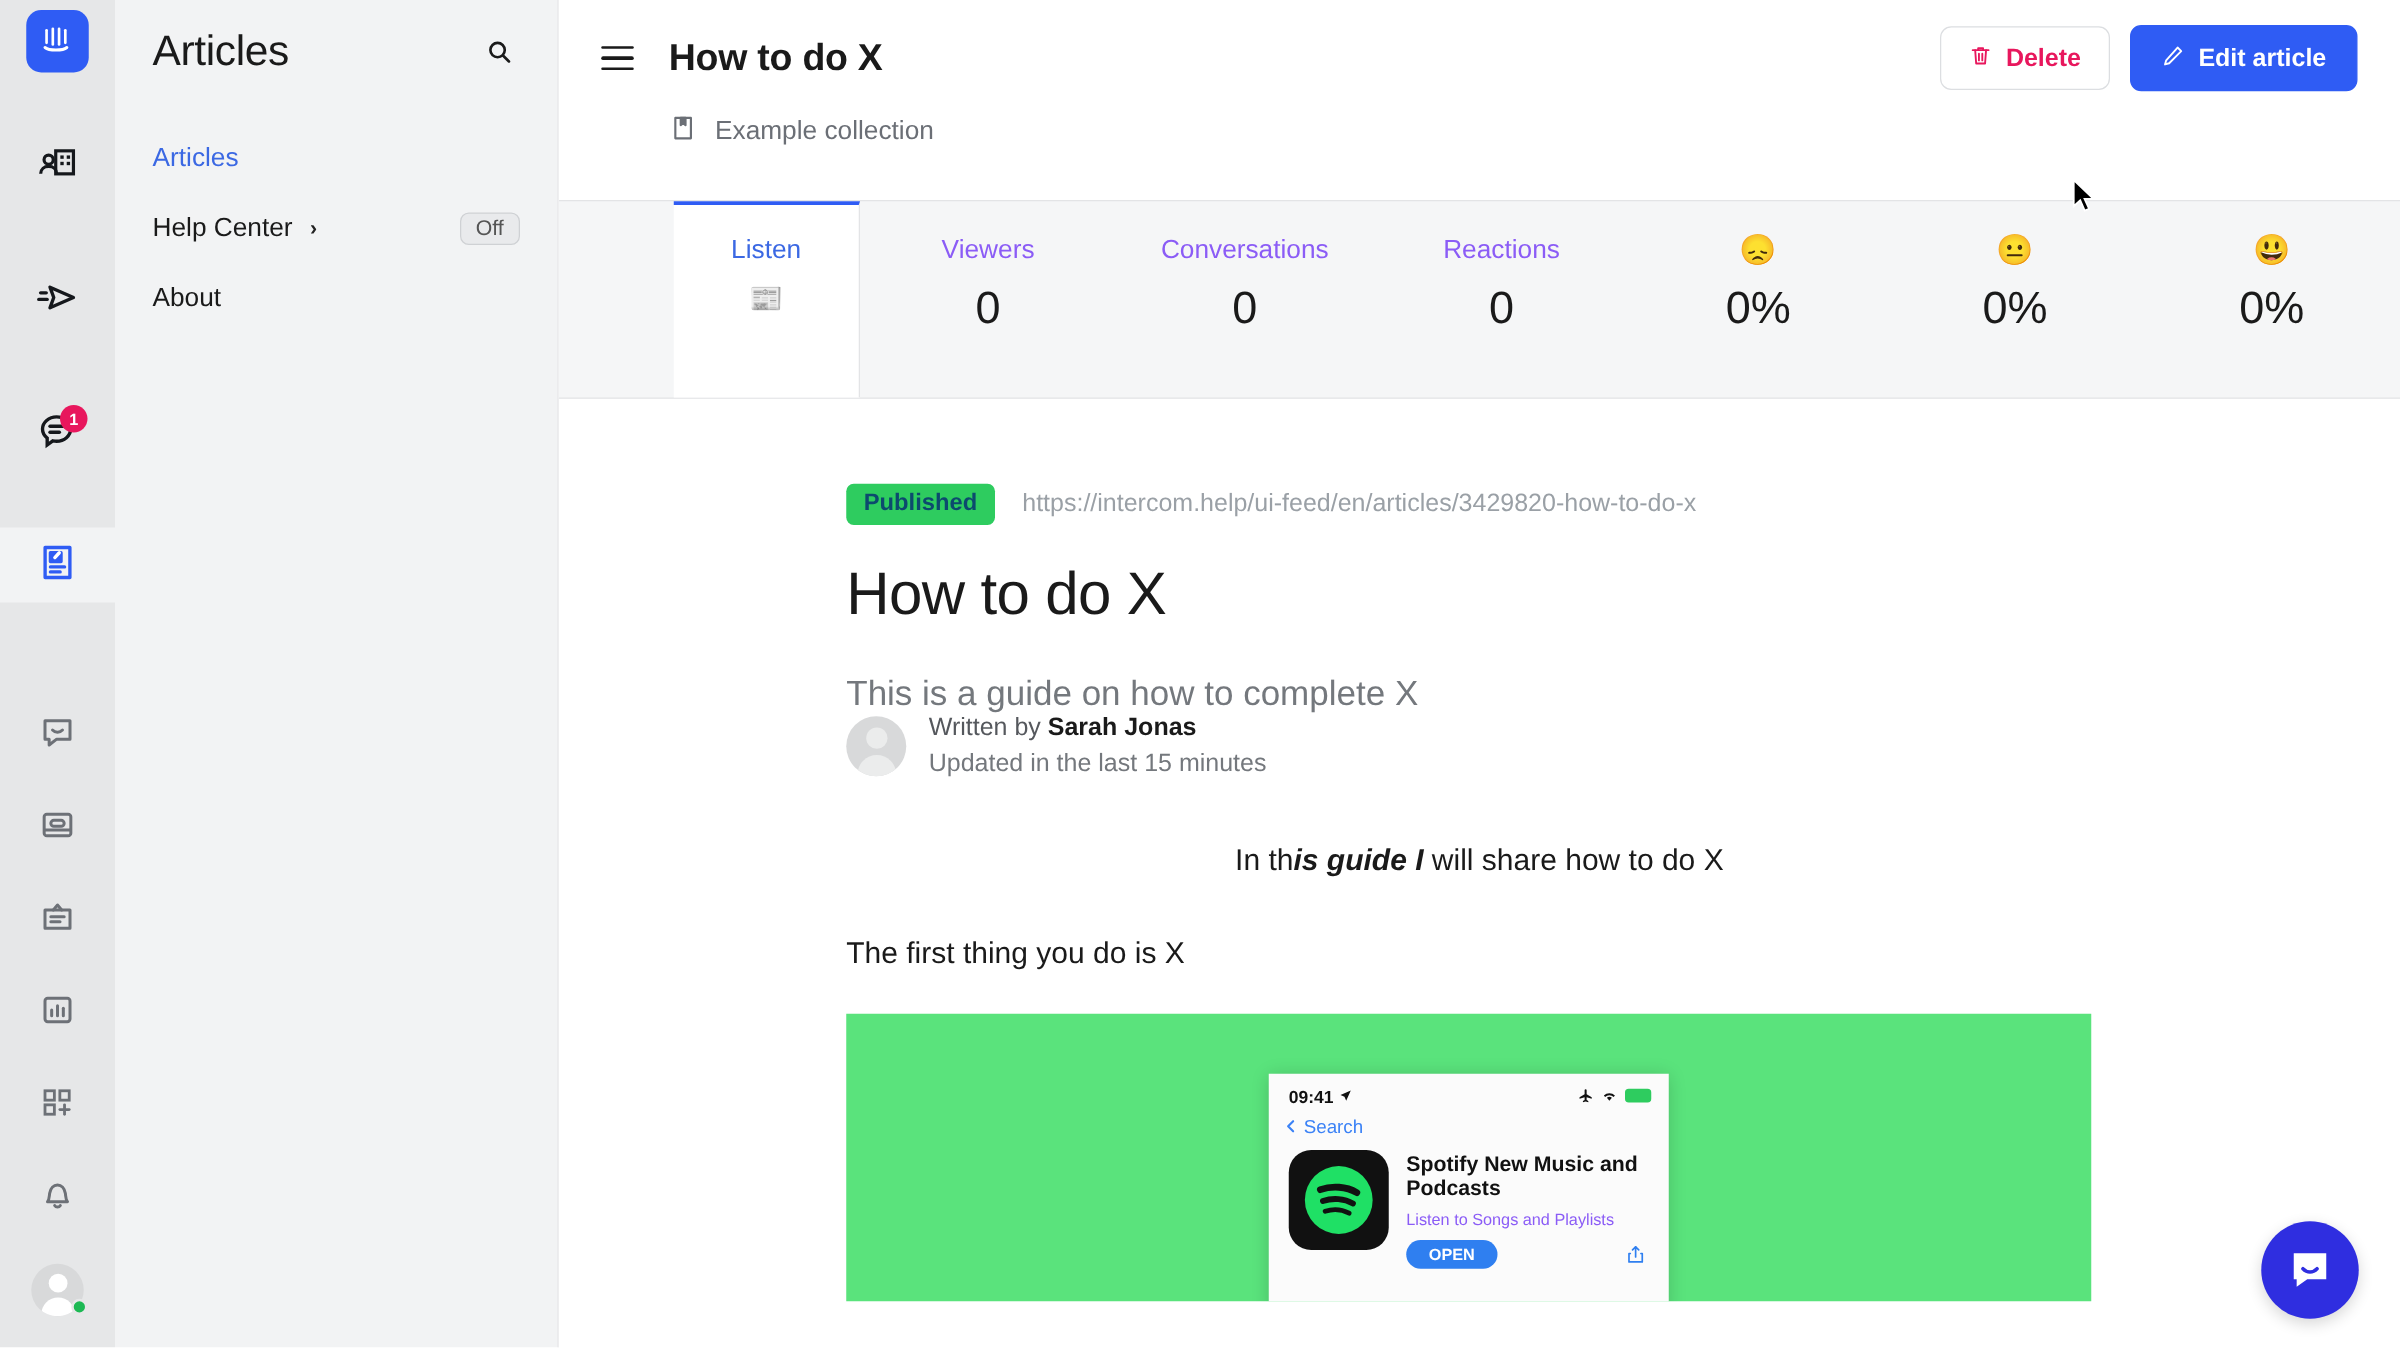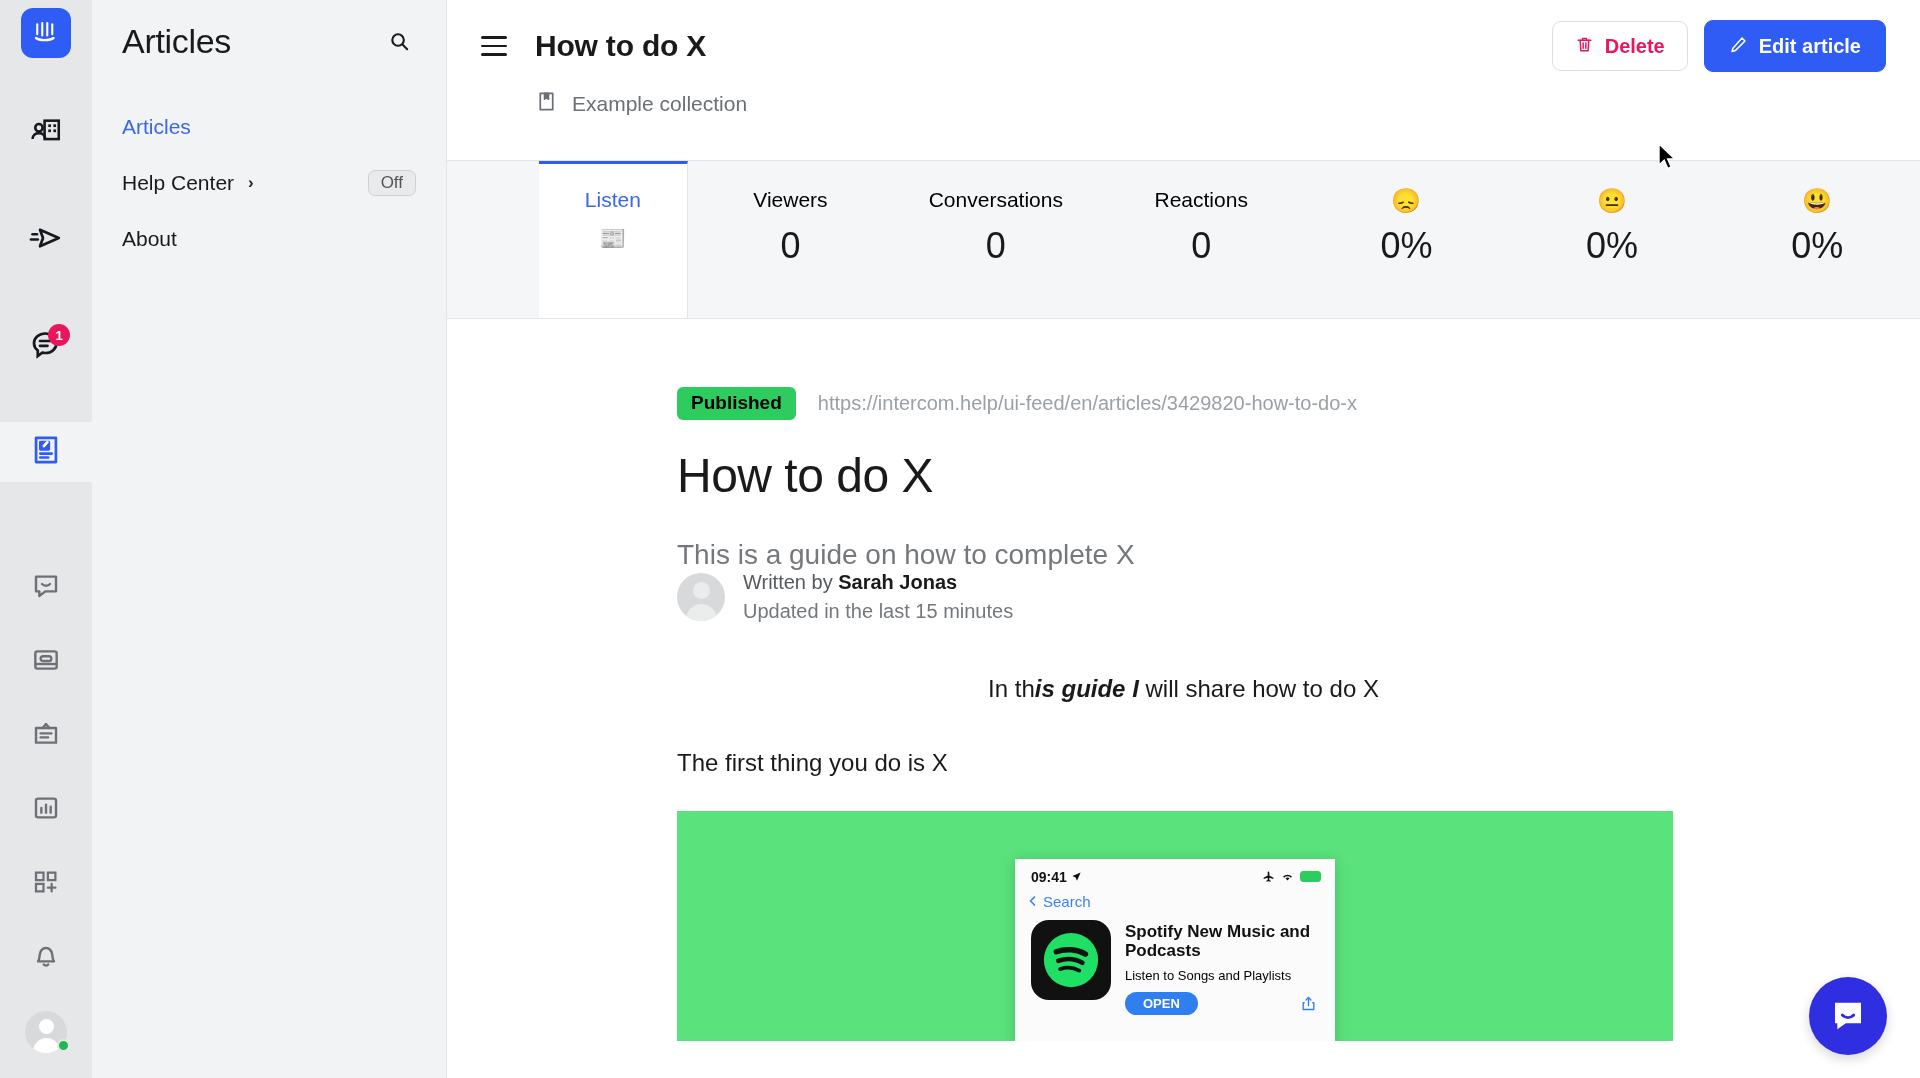--- a/index.html
+++ b/index.html
@@ -97,29 +97,29 @@
     width: 178px; background: #fff; border-top: 3px solid #2f5cf4;
     display: flex; flex-direction: column; align-items: center; padding-top: 24px;
     margin-left: 92px; cursor: pointer; border-right: 1px solid #e3e4e6;
   }
   .tab-article .lbl { font-size: 21px; color: #3b68e3; }
   .tab-article .ico { margin-top: 16px; font-size: 22px; line-height: 1; }
   .stat {
     width: 246px; display: flex; flex-direction: column; align-items: center;
     padding-top: 26px; cursor: pointer;
   }
-  .stat .lbl { font-size: 21px; color: #000000; line-height: 1.2; height: 28px; }
+  .stat .lbl { font-size: 21px; color: #8b5cf6; line-height: 1.2; height: 28px; }
   .stat .emo { font-size: 24px; line-height: 1.15; height: 28px; }
   .stat .val { font-size: 36px; color: #1a1a1a; margin-top: 10px; font-weight: 400; }
 
   
   .content { padding-left: 230px; padding-top: 68px; position: relative; }
   .meta-row { display: flex; align-items: center; gap: 22px; }
   .status-pill {
-    background: #2ecc5f; color: #000000; font-size: 19px; font-weight: 700;
+    background: #2ecc5f; color: #0c4a6e; font-size: 19px; font-weight: 700;
     padding: 6px 14px; border-radius: 6px; line-height: 1.1;
   }
   .article-url { font-size: 20px; color: #9aa0a6; }
   .article-h1 { font-size: 48px; font-weight: 400; color: #1a1a1a; margin-top: 28px; letter-spacing: -0.5px; }
   .article-sub { font-size: 28px; color: #74787d; margin-top: 36px; font-weight: 400; }
   .author-row { display: flex; align-items: center; gap: 18px; }
   .author-av {
     width: 48px; height: 48px; border-radius: 50%; background: #d8d9da;
     position: relative; overflow: hidden; flex: 0 0 48px;
   }
@@ -148,21 +148,21 @@
   .ph-icons { display: flex; align-items: center; gap: 6px; }
   .ph-batt { width: 21px; height: 11px; border: 1.5px solid #2ecc5f; border-radius: 3px; position: relative; background: #2ecc5f; }
   .ph-search { display: flex; align-items: center; gap: 4px; padding: 8px 0 0 12px; color: #3b82f6; font-size: 15px; }
   .ph-app { display: flex; gap: 14px; padding: 10px 14px 0 16px; }
   .ph-icon {
     width: 80px; height: 80px; border-radius: 18px; background: #111;
     display: flex; align-items: center; justify-content: center; flex: 0 0 80px;
   }
   .ph-info { padding-top: 2px; flex: 1 1 auto; }
   .ph-name { font-size: 17px; font-weight: 700; color: #111; line-height: 1.15; }
-  .ph-desc { font-size: 13px; color: #000000; margin-top: 7px; }
+  .ph-desc { font-size: 13px; color: #8b5cf6; margin-top: 7px; }
   .ph-actions { display: flex; align-items: center; justify-content: space-between; margin-top: 9px; padding-right: 4px; }
   .ph-open {
     background: #2f7ff0; color: #fff; font-size: 13px; font-weight: 700;
     border-radius: 13px; padding: 5px 18px; line-height: 1;
   }
 
   
   .launcher {
     position: absolute; right: 33px; bottom: 23px;
     width: 78px; height: 78px; border-radius: 50%; background: #2f2ee0;

